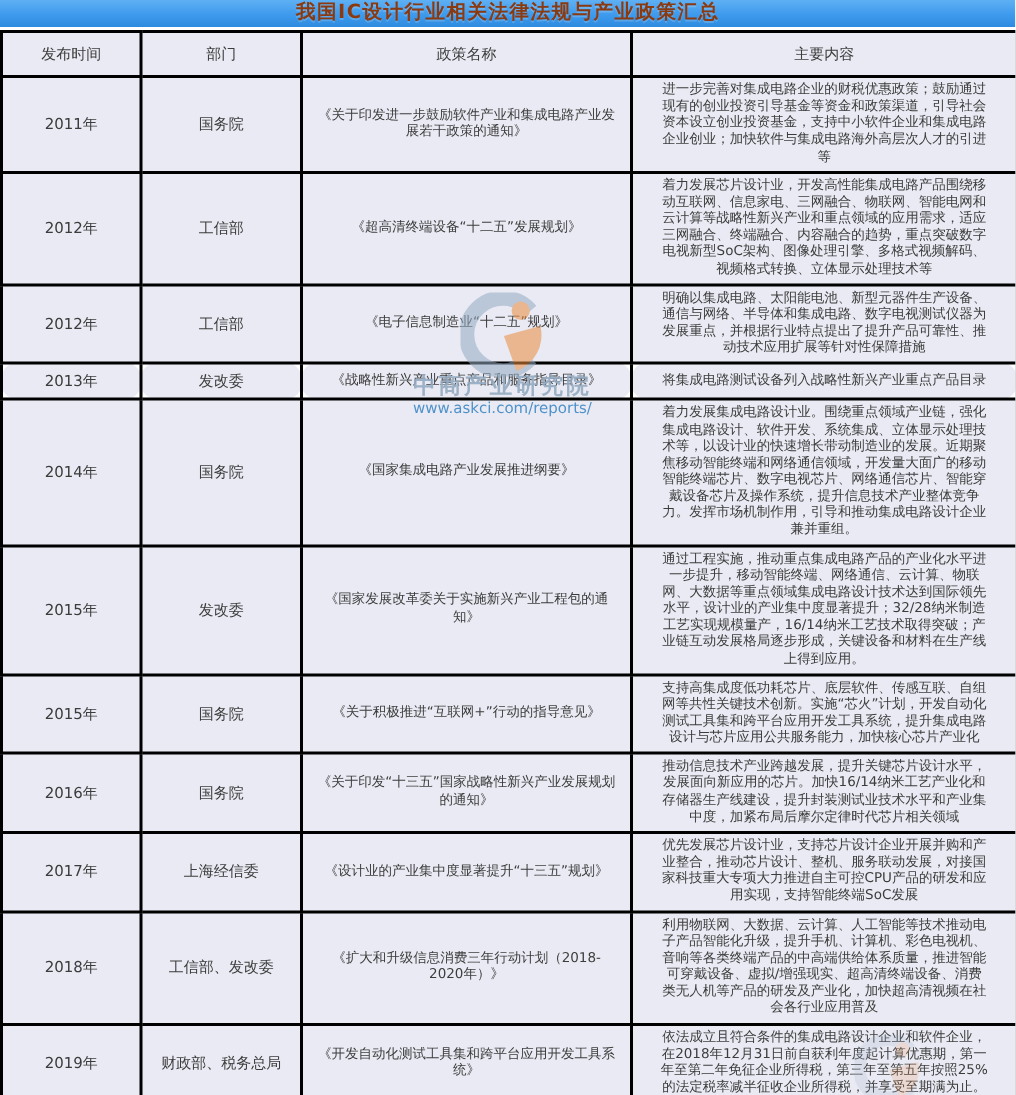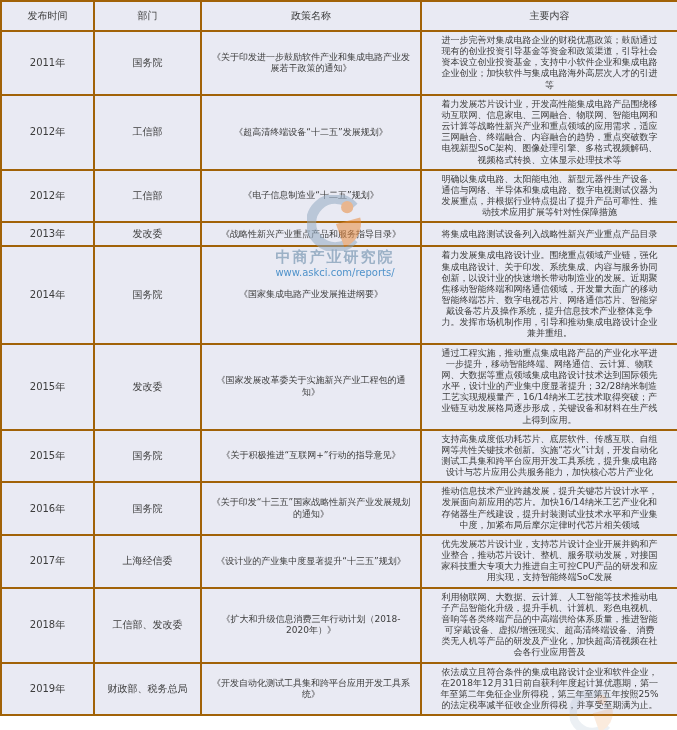--- a/index.html
+++ b/index.html
@@ -14,52 +14,55 @@
     border-bottom:2px solid #ffffff; box-sizing:border-box;
   }
   .title-text {
     color:#8b3a10; font-size:13px; font-weight:bold; letter-spacing:1px;
     line-height:18px; text-shadow:0 1px 0 rgba(255,255,255,0.18);
   }
   table.policy {
     width:677px; table-layout:fixed; border-collapse:collapse;
   }
   .policy th, .policy td {
-    background:#e9eaf3; border:2px solid #a16207; box-sizing:border-box;
+    background:#e9eaf3; border:2px solid #000000; box-sizing:border-box;
     color:#3c3c3c; vertical-align:middle; text-align:center; padding:2px 2px;
   }
   .policy th { font-weight:400; font-size:10px; height:30px; }
   .col-year  { width:93px;  }
   .col-dept  { width:107px; }
   .col-name  { width:220px; }
   .col-main  { width:257px; }
   td.cell-year, td.cell-dept { font-size:10px;margin-left:24px; }
   td.cell-name { font-size:9px; line-height:1.25; padding:2px 8px; }
   td.cell-main { font-size:9px; line-height:1.24; padding:3px 18px; }
-  tr.row-short td { height:24px; }
+  tr.row-short td { height:24px;border-radius:10px; }
 
   
   .watermark {
     position:absolute; width:180px; display:flex; flex-direction:column;
     align-items:center; pointer-events:none; z-index:5;
   }
   .wm-center { left:245px; top:195px; }
   .wm-bottom { left:520px; top:690px; opacity:0.32; transform:scale(0.8); transform-origin:top left; }
   .wm-logo { width:56px; height:56px; opacity:0.55; }
   .wm-name {
     font-size:15px; font-weight:bold; letter-spacing:2px; color:#94abc2;
     opacity:0.9; line-height:17px; margin-top:-2px;
   }
   .wm-url { font-size:10px; color:#3f89c6; opacity:0.9; line-height:13px; }
 </style>
 </head>
 <body>
 
 <div class="page">
 
+  <div class="title-bar">
+    <span class="title-text">我国IC设计行业相关法律法规与产业政策汇总</span>
+  </div>
 
   <table class="policy">
     <colgroup>
       <col class="col-year">
         <col class="col-dept">
         <col class="col-name">
         <col class="col-main">
     </colgroup>
     <thead>
       <tr>
@@ -91,21 +94,21 @@
         <tr class="row-short">
       <td class="cell-year">2013年</td>
       <td class="cell-dept">发改委</td>
       <td class="cell-name">《战略性新兴产业重点产品和服务指导目录》</td>
       <td class="cell-main">将集成电路测试设备列入战略性新兴产业重点产品目录</td>
     </tr>
         <tr>
       <td class="cell-year">2014年</td>
       <td class="cell-dept">国务院</td>
       <td class="cell-name">《国家集成电路产业发展推进纲要》</td>
-      <td class="cell-main">着力发展集成电路设计业。围绕重点领域产业链，强化集成电路设计、关于印发、系统集成、内容与服务协同创新，以设计业的快速增长带动制造业的发展。近期聚焦移动智能终端和网络通信领域，开发量大面广的移动智能终端芯片、数字电视芯片、网络通信芯片、智能穿戴设备芯片及操作系统，提升信息技术产业整体竞争力。发挥市场机制作用，引导和推动集成电路设计企业兼并重组。</td>
+      <td class="cell-main">着力发展集成电路设计业。围绕重点领域产业链，强化集成电路设计、软件开发、系统集成、立体显示处理技术等，以设计业的快速增长带动制造业的发展。近期聚焦移动智能终端和网络通信领域，开发量大面广的移动智能终端芯片、数字电视芯片、网络通信芯片、智能穿戴设备芯片及操作系统，提升信息技术产业整体竞争力。发挥市场机制作用，引导和推动集成电路设计企业兼并重组。</td>
     </tr>
         <tr>
       <td class="cell-year">2015年</td>
       <td class="cell-dept">发改委</td>
       <td class="cell-name">《国家发展改革委关于实施新兴产业工程包的通知》</td>
       <td class="cell-main">通过工程实施，推动重点集成电路产品的产业化水平进一步提升，移动智能终端、网络通信、云计算、物联网、大数据等重点领域集成电路设计技术达到国际领先水平，设计业的产业集中度显著提升；32/28纳米制造工艺实现规模量产，16/14纳米工艺技术取得突破；产业链互动发展格局逐步形成，关键设备和材料在生产线上得到应用。</td>
     </tr>
         <tr>
       <td class="cell-year">2015年</td>
       <td class="cell-dept">国务院</td>

